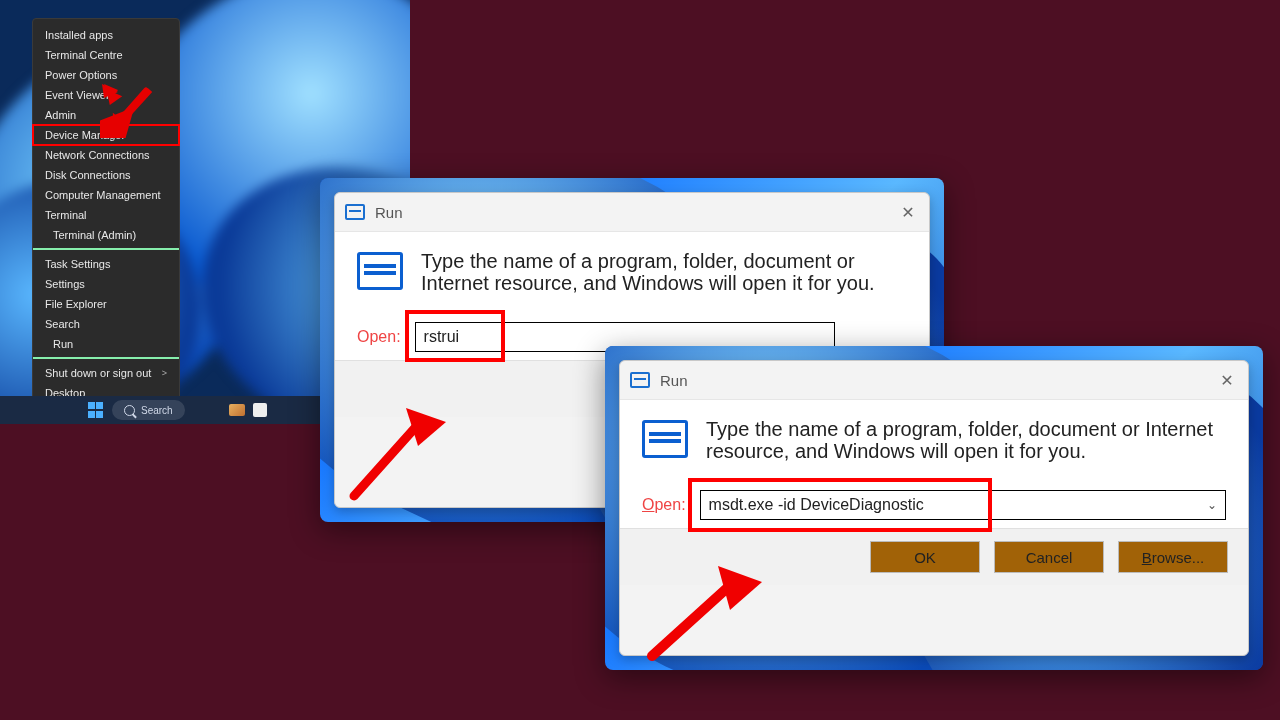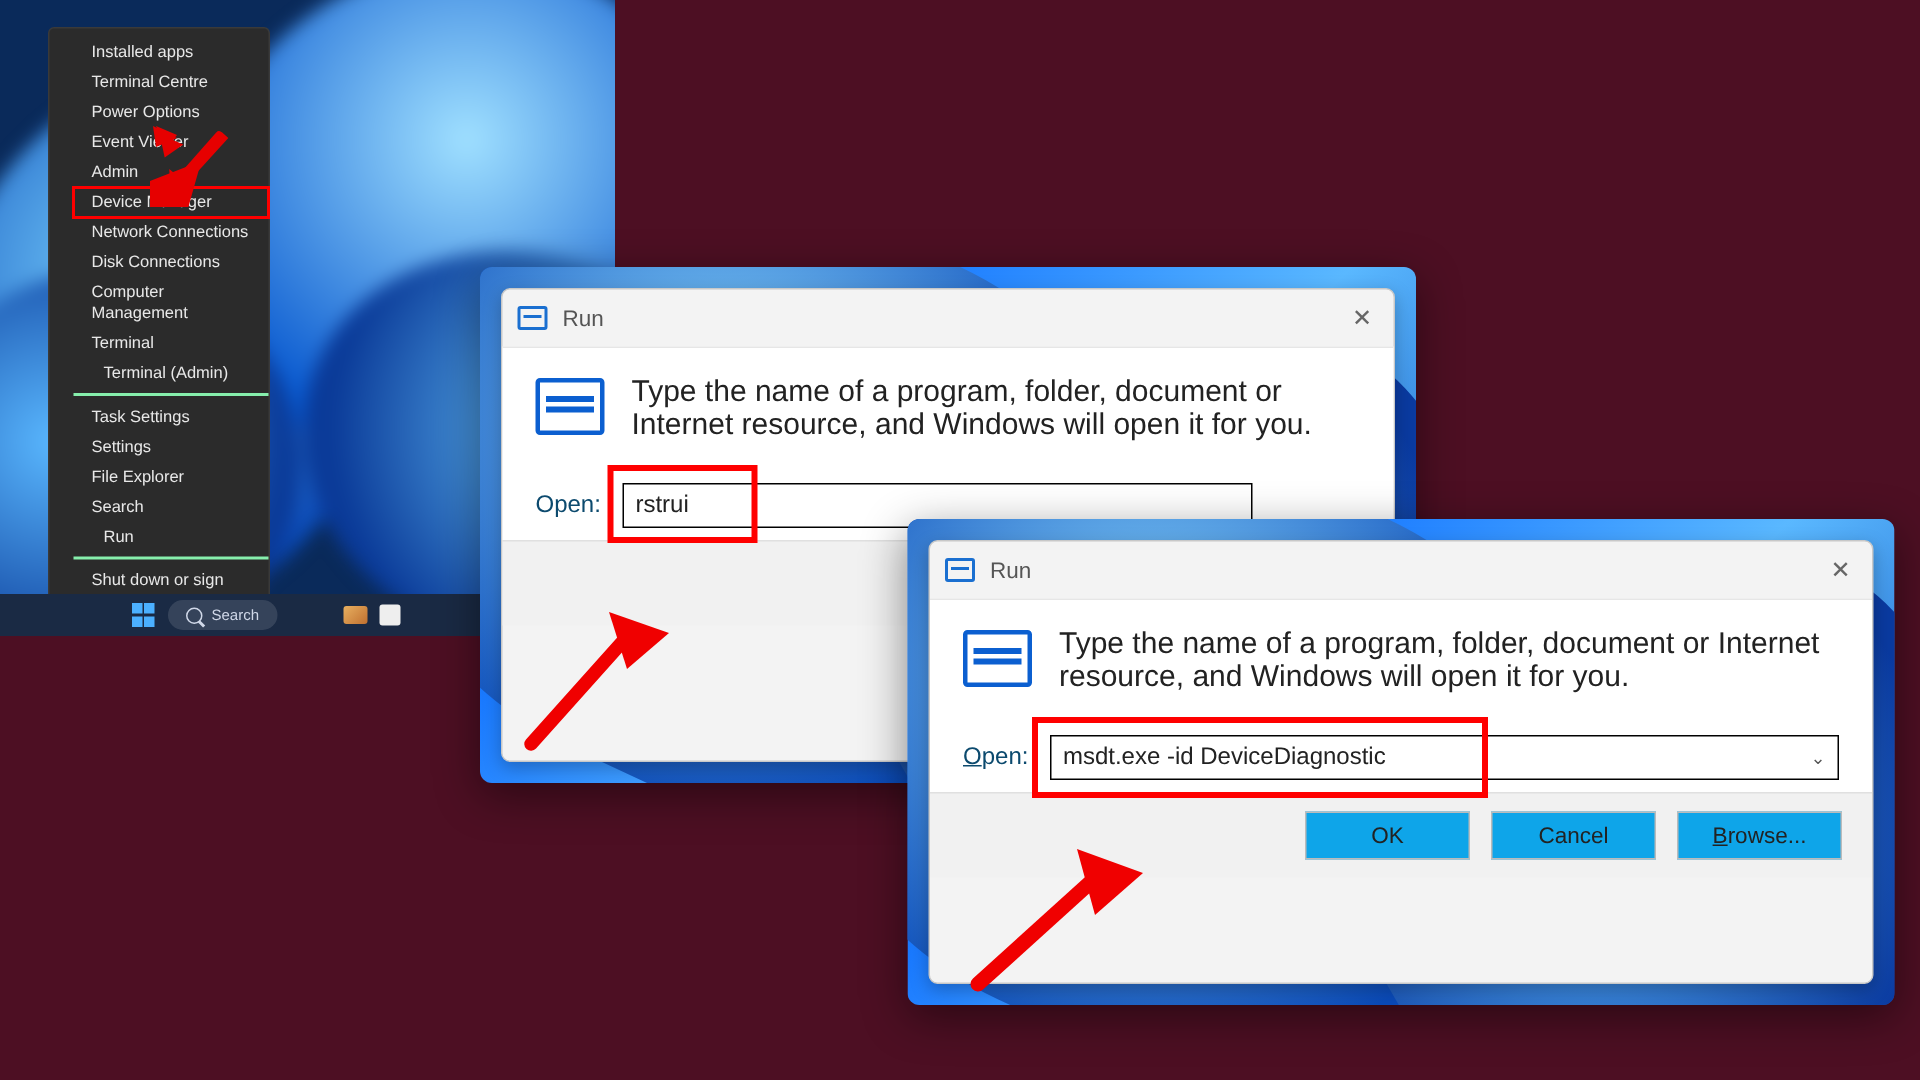--- a/index.html
+++ b/index.html
@@ -4,21 +4,21 @@
 <style>
   html,body{margin:0;padding:0;width:1280px;height:720px;overflow:hidden;font-family:"Segoe UI",Arial,sans-serif;background:#4d0f23;}
   *{box-sizing:border-box;}
 
   
   .winx-region{position:absolute;left:0;top:0;width:410px;height:424px;overflow:hidden;background:#0a2a5a;}
   .bloom{position:absolute;filter:blur(6px);}
   .petal{position:absolute;border-radius:50%;}
 
   .winx-menu{position:absolute;left:32px;top:18px;width:148px;background:#2b2b2b;border:1px solid #3a3a3a;border-radius:4px;padding:6px 0 2px;}
-  .winx-item{display:block;padding:3px 12px;color:#e8e8e8;font-size:11px;line-height:14px;cursor:default;margin-left:16px;}
+  .winx-item{display:block;padding:3px 12px;color:#e8e8e8;font-size:11px;line-height:14px;cursor:default;}
   .winx-item.sep-after{border-bottom:2px solid #86efac;padding-bottom:6px;margin-bottom:4px;padding-left:20px;}
   .winx-item .chev{float:right;color:#aaa;font-size:9px;}
   .winx-item.boxed{outline:2px solid #f00;outline-offset:-1px;}
 
   .taskbar{position:absolute;left:0;bottom:0;height:28px;width:100%;background:#1a2a44;display:flex;align-items:center;gap:8px;padding-left:88px;}
   .taskbar .start{width:16px;height:16px;display:flex;flex-wrap:wrap;gap:1px;}
   .taskbar .start span{width:7px;height:7px;background:#4bb0ff;}
   .taskbar .search-pill{display:flex;align-items:center;gap:6px;height:20px;border-radius:10px;background:rgba(255,255,255,0.12);padding:0 12px;color:#d0d8e8;font-size:10px;}
   .taskbar .search-pill .mag{width:11px;height:11px;border:1.5px solid #d0d8e8;border-radius:50%;position:relative;}
   .taskbar .search-pill .mag::after{content:"";position:absolute;width:5px;height:1.5px;background:#d0d8e8;bottom:-2px;right:-3px;transform:rotate(45deg);}
@@ -36,25 +36,25 @@
   .run-titlebar{height:38px;display:flex;align-items:center;padding:0 10px;position:relative;}
   .run-glyph{width:20px;height:16px;border:2px solid #1a6fd0;border-radius:2px;position:relative;}
   .run-glyph::after{content:"";position:absolute;left:2px;right:2px;top:4px;height:2px;background:#1a6fd0;}
   .run-title{margin-left:10px;color:#555;font-size:15px;}
   .run-close{position:absolute;right:6px;top:6px;width:30px;height:26px;display:flex;align-items:center;justify-content:center;color:#666;font-size:16px;border-radius:4px;}
   .run-body{background:#fff;border-top:1px solid #e6e6e6;padding:18px 22px 18px 22px;display:flex;gap:18px;}
   .run-bigicon{width:46px;height:38px;border:3px solid #0b5fd0;border-radius:3px;margin-top:2px;position:relative;flex:0 0 auto;}
   .run-bigicon::after{content:"";position:absolute;left:4px;right:4px;top:9px;height:4px;background:#0b5fd0;box-shadow:0 7px 0 #0b5fd0;}
   .run-desc{color:#222;font-size:20px;line-height:22px;}
   .run-openrow{display:flex;align-items:center;padding:10px 22px 8px;gap:14px;background:#fff;}
-  .run-openlabel{font-size:16px;color:#0c4a6e;}
+  .run-openlabel{font-size:16px;color:#ef4444;}
   .run-input{height:30px;border:1px solid #000000;background:#fff;font-size:16px;padding:0 8px;display:flex;align-items:center;color:#222;}
   .run-input .dd{margin-left:auto;color:#555;font-size:12px;}
   .run-buttons{background:#f1f1f1;border-top:1px solid #e0e0e0;padding:12px 20px;display:flex;justify-content:flex-end;gap:14px;}
-  .run-btn{min-width:110px;height:32px;border:1px solid #bbb;border-radius:0;background:#0ea5e9;display:flex;align-items:center;justify-content:center;font-size:15px;color:#222;}
+  .run-btn{min-width:110px;height:32px;border:1px solid #bbb;border-radius:0;background:#a16207;display:flex;align-items:center;justify-content:center;font-size:15px;color:#222;}
   .red-box{outline:4px solid #f00;}
 </style>
 </head>
 <body>
 
 <div class="winx-region">
 
   <div class="bloom" style="inset:0">
     <div class="petal" style="left:-40px;top:40px;width:300px;height:380px;background:radial-gradient(circle at 40% 40%,#7ad3ff,#0a4ab8 70%);transform:rotate(20deg);"></div>
     <div class="petal" style="left:140px;top:-40px;width:320px;height:360px;background:radial-gradient(circle at 40% 40%,#a0e0ff,#0a5ad0 70%);transform:rotate(55deg);"></div>

